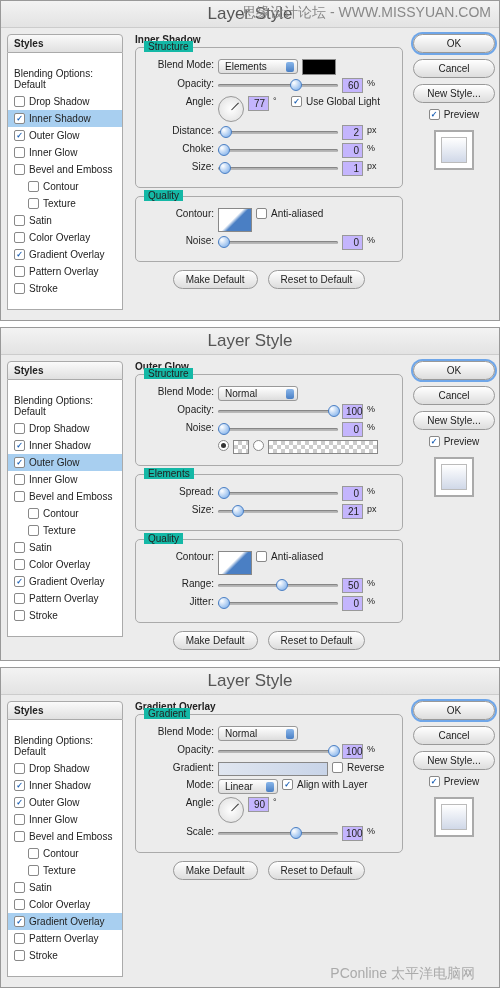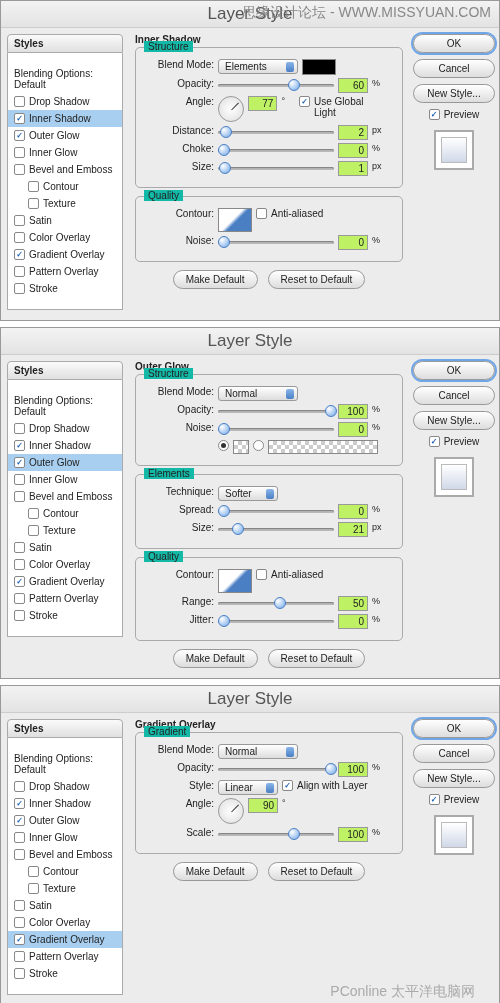--- a/index.html
+++ b/index.html
@@ -20,21 +20,21 @@
 .grp{border:1px solid #aaa;border-radius:5px;padding:8px;margin-bottom:8px;background:#ececec;position:relative}
 .grp .lbl{position:absolute;top:-7px;left:8px;background:#14b8a6;padding:0 4px;font-weight:normal}
 .row{display:flex;align-items:flex-start;margin:3px 8px;gap:4px}
 .row .rlbl{width:62px;text-align:right;flex-shrink:0}
 .seldd{border:1px solid #999;border-radius:3px;background:linear-gradient(#fff,#ddd);padding:1px 14px 1px 6px;min-width:80px;position:relative}
 .seldd::after{content:"";position:absolute;right:3px;top:2px;width:8px;height:10px;background:linear-gradient(#89b6ea,#4a7fc4);border-radius:2px}
 .swatch{width:34px;height:16px;border:1px solid #888;background:#000}
 .slider{flex:1;height:14px;position:relative;max-width:120px}
 .slider::before{content:"";position:absolute;top:6px;left:0;right:0;height:3px;background:#b8b8b8;border-radius:2px;box-shadow:inset 0 1px 1px rgba(0,0,0,.3)}
 .thumb{position:absolute;top:1px;width:12px;height:12px;border-radius:50%;background:radial-gradient(circle at 30% 30%,#fff,#6fa6e8);border:1px solid #4a7fc4}
-.numbox{width:30px;border:1px solid #999;background:#bef264;padding:1px 3px;text-align:right}
+.numbox{width:21px;border:1px solid #999;background:#c4b5fd;padding:1px 3px;text-align:right}
 .unit{width:14px;font-size:9px}
 .dial{width:26px;height:26px;border:1px solid #999;border-radius:50%;background:radial-gradient(#fff,#ddd);position:relative;flex-shrink:0}
 .dial::after{content:"";position:absolute;width:1px;height:10px;background:#333;top:3px;left:12px;transform-origin:bottom;transform:rotate(45deg)}
 .contour{width:34px;height:24px;border:1px solid #888;background:linear-gradient(135deg,#fff 45%,#4a7fc4 55%);flex-shrink:0}
 .btn{border:1px solid #999;border-radius:10px;background:linear-gradient(#fff,#ddd);padding:3px 12px;cursor:default;text-align:center}
 .btnrow{display:flex;gap:10px;justify-content:center}
 .right{width:78px;display:flex;flex-direction:column;gap:6px;align-items:center}
 .rbtn{width:82px;border:1px solid #999;border-radius:10px;background:linear-gradient(#fff,#ddd);padding:3px 4px;text-align:center;cursor:default}
 .rbtn.def{box-shadow:0 0 0 2px #6fa6e8}
 .prevchk{display:flex;align-items:flex-start;gap:4px}
@@ -283,24 +283,20 @@
             <span class="rlbl"></span>
             <span class="radio on"></span>
             <span class="checker"></span>
             <span class="radio"></span>
             <div class="gradbar" style="background:repeating-conic-gradient(#ccc 0 25%,#fff 0 50%) 0 0/8px 8px"></div>
           </div>
       </div>
       <div class="grp">
         <div class="lbl">Elements</div>
         <div class="row">
-            <span class="rlbl">Technique:</span>
-            <span class="seldd" style="min-width:60px">Softer</span>
-          </div>
-        <div class="row">
             <span class="rlbl">Spread:</span>
             <div class="slider">
               <div class="thumb" style="left:0"></div>
             </div>
             <span class="numbox">0</span>
             <span class="unit">%</span>
           </div>
         <div class="row">
             <span class="rlbl">Size:</span>
             <div class="slider">
@@ -424,21 +420,27 @@
           </div>
         <div class="row">
             <span class="rlbl">Opacity:</span>
             <div class="slider">
               <div class="thumb" style="left:92%"></div>
             </div>
             <span class="numbox">100</span>
             <span class="unit">%</span>
           </div>
         <div class="row">
-            <span class="rlbl">Style:</span>
+            <span class="rlbl">Gradient:</span>
+            <div class="gradbar"></div>
+            <span class="chk"></span>
+            <span>Reverse</span>
+          </div>
+        <div class="row">
+            <span class="rlbl">Mode:</span>
             <span class="seldd" style="min-width:60px">Linear</span>
             <span class="chk on"></span>
             <span>Align with Layer</span>
           </div>
         <div class="row">
             <span class="rlbl">Angle:</span>
             <div class="dial"></div>
             <span class="numbox">90</span>
             <span class="unit">°</span>
           </div>

